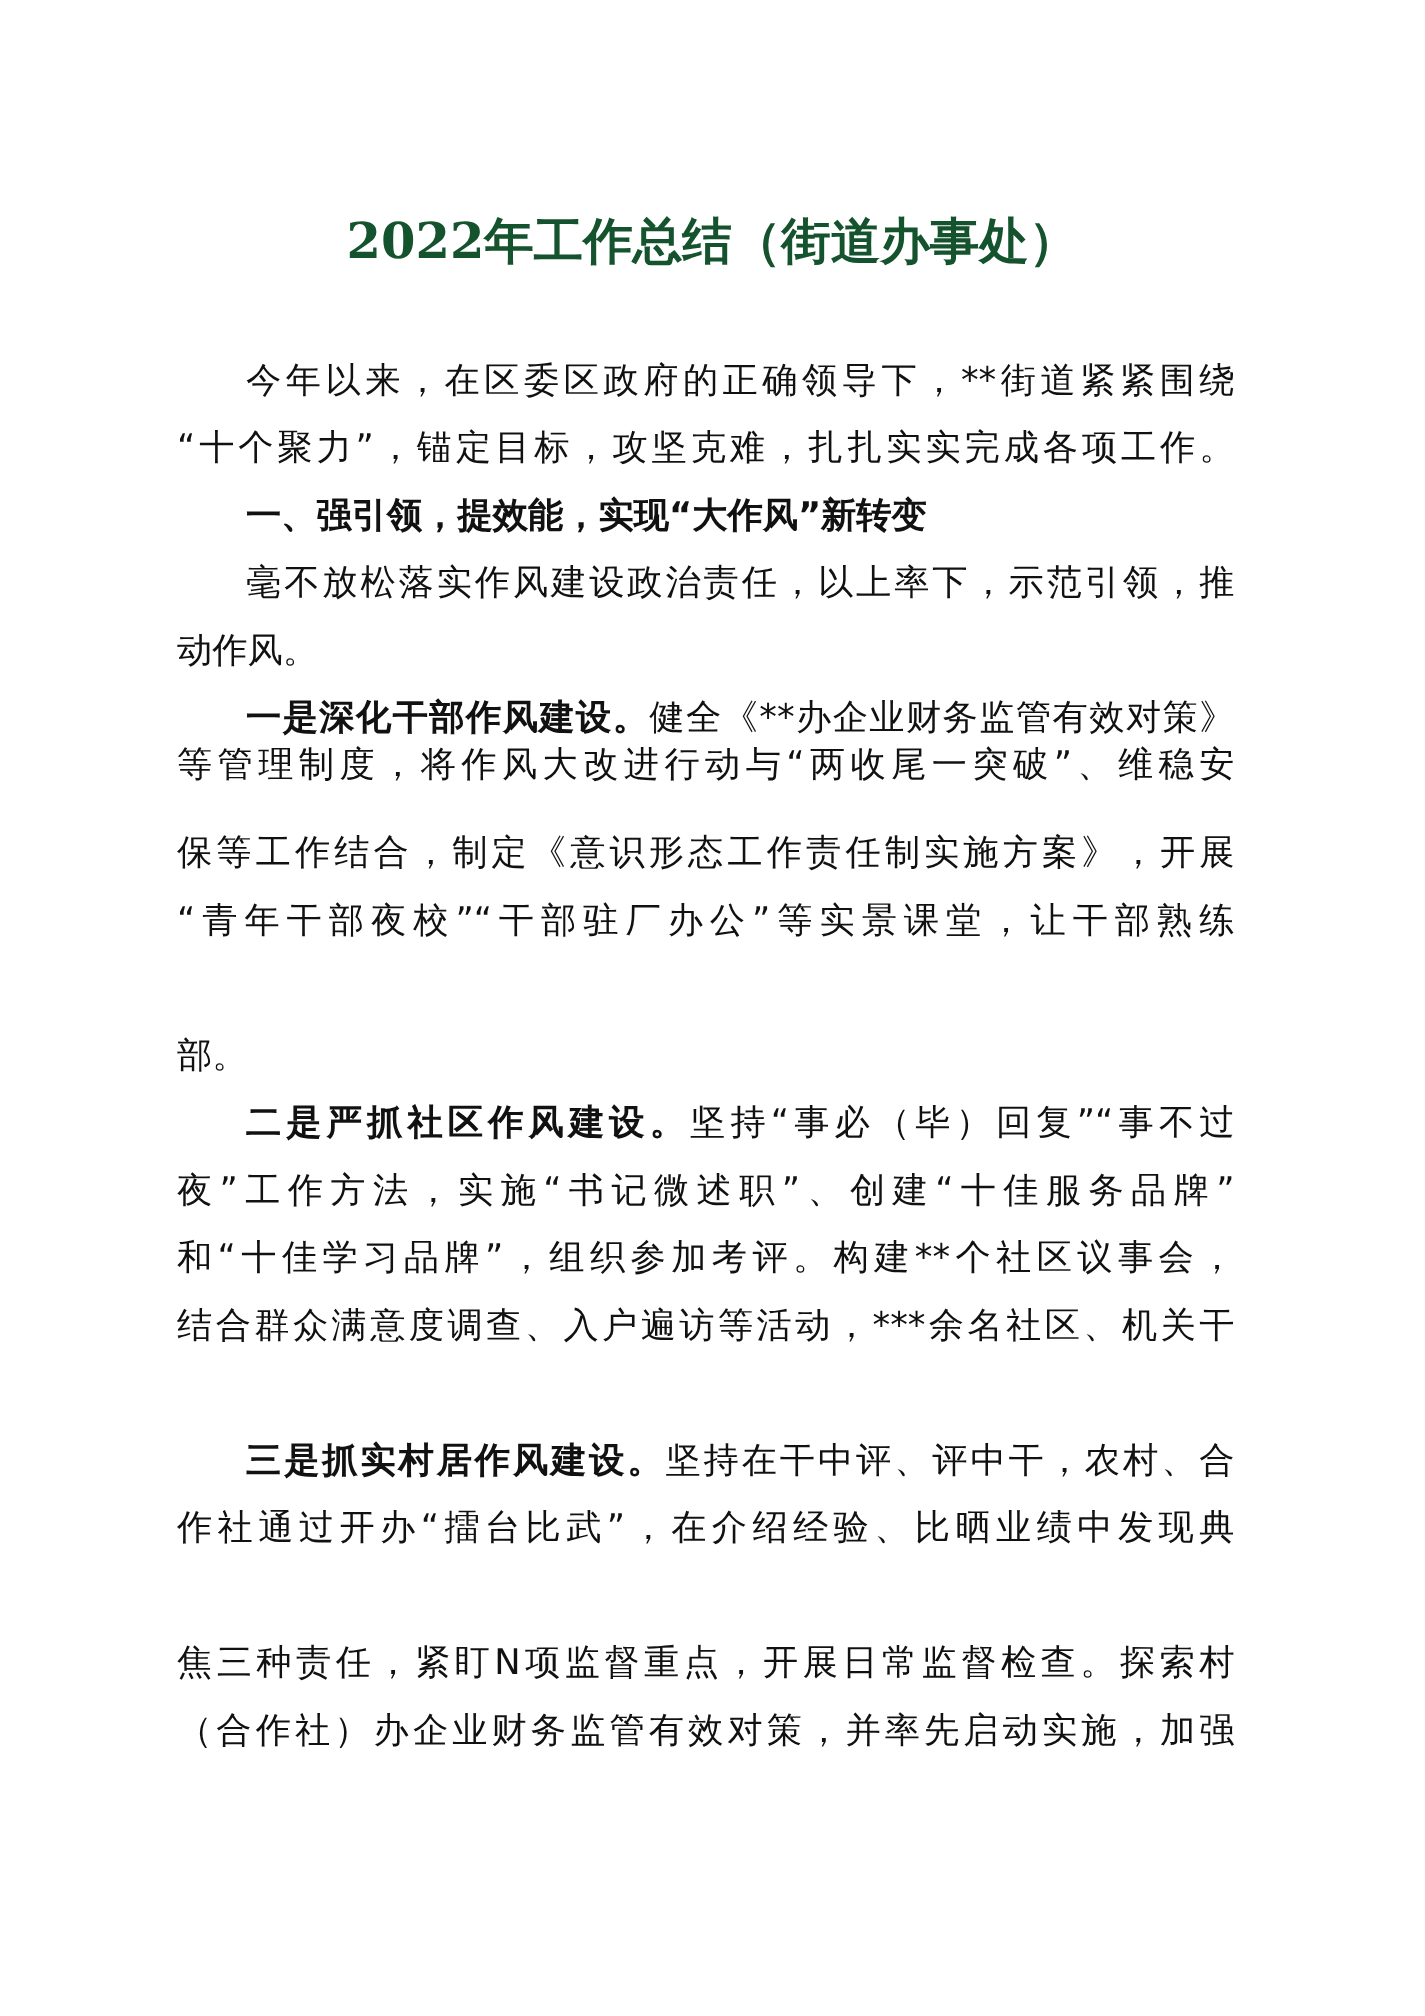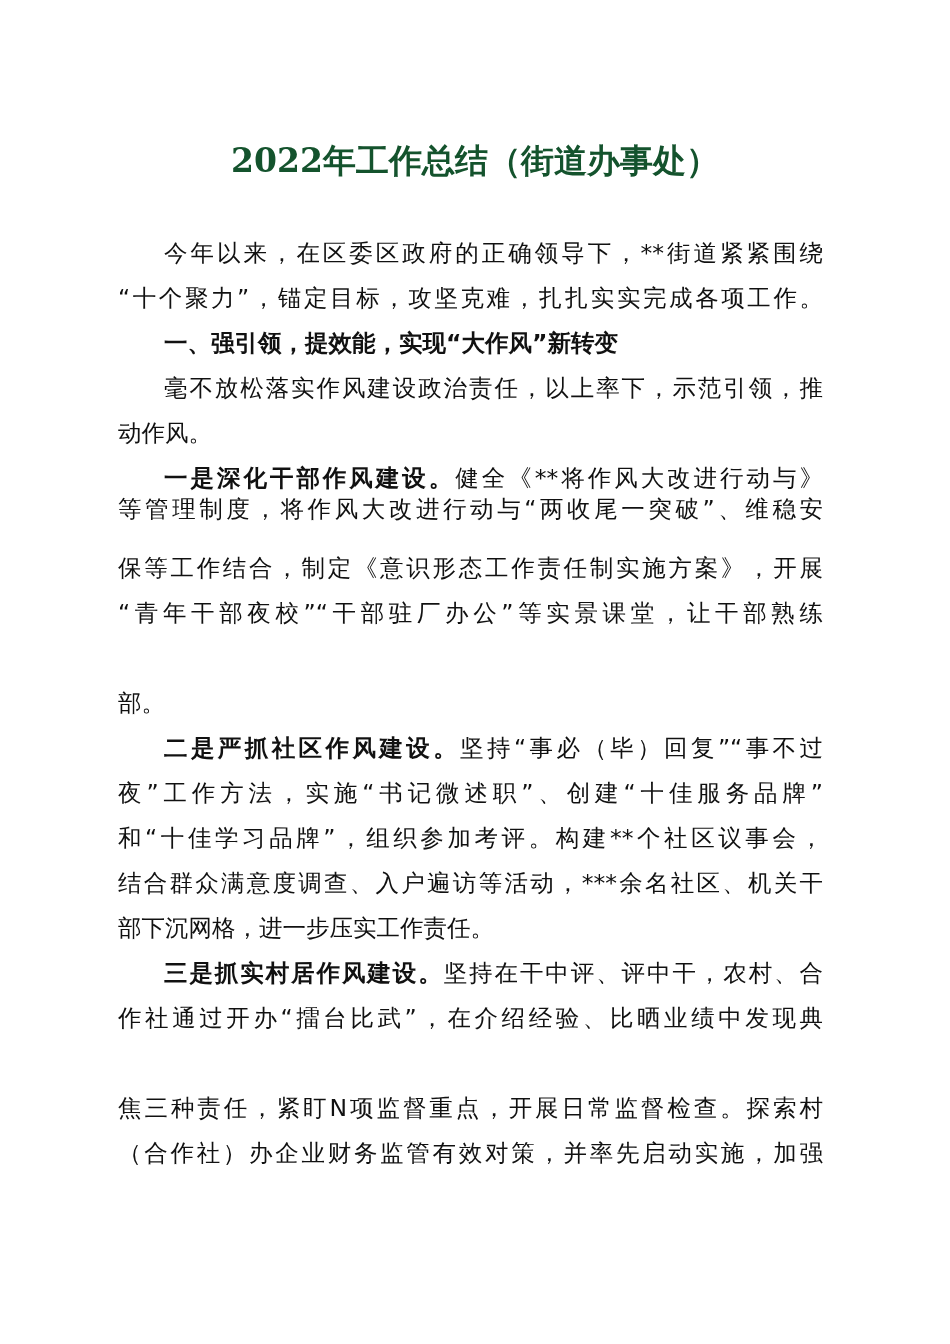--- a/index.html
+++ b/index.html
@@ -32,34 +32,33 @@
 
   <div class="line" style="top:281px;">“十个聚力”，锚定目标，攻坚克难，扎扎实实完成各项工作。</div>
   <div class="line indent" style="top:236px;">今年以来，在区委区政府的正确领导下，**街道紧紧围绕</div>
 
   <div class="line indent last heading" style="top:326px;">一、强引领，提效能，实现“大作风”新转变</div>
 
   <div class="line indent" style="top:371px;">毫不放松落实作风建设政治责任，以上率下，示范引领，推</div>
   <div class="line last" style="top:416px;">动作风。</div>
 
   <div class="line indent" style="top:461px;">
-    <span class="lead">一是深化干部作风建设。</span><span>健全《**将作风大改进行动与》</span>
+    <span class="lead">一是深化干部作风建设。</span><span>健全《**办企业财务监管有效对策》</span>
   </div>
   <div class="line" style="top:492px;">等管理制度，将作风大改进行动与“两收尾一突破”、维稳安</div>
   <div class="line" style="top:551px;">保等工作结合，制定《意识形态工作责任制实施方案》，开展</div>
   <div class="line" style="top:596px;">“青年干部夜校”“干部驻厂办公”等实景课堂，让干部熟练</div>
   <div class="line last" style="top:686px;">部。</div>
 
   <div class="line indent" style="top:731px;">
     <span class="lead">二是严抓社区作风建设。</span><span>坚持“事必（毕）回复”“事不过</span>
   </div>
   <div class="line" style="top:776px;">夜”工作方法，实施“书记微述职”、创建“十佳服务品牌”</div>
   <div class="line" style="top:821px;">和“十佳学习品牌”，组织参加考评。构建**个社区议事会，</div>
   <div class="line" style="top:866px;">结合群众满意度调查、入户遍访等活动，***余名社区、机关干</div>
-  <div class="line last" style="top:911px;">部下沉网格，进一步压实工作责任。</div>
 
   <div class="line indent" style="top:956px;">
     <span class="lead">三是抓实村居作风建设。</span><span>坚持在干中评、评中干，农村、合</span>
   </div>
   <div class="line" style="top:1001px;">作社通过开办“擂台比武”，在介绍经验、比晒业绩中发现典</div>
   <div class="line" style="top:1091px;">焦三种责任，紧盯N项监督重点，开展日常监督检查。探索村</div>
   <div class="line" style="top:1136px;">（合作社）办企业财务监管有效对策，并率先启动实施，加强</div>
 
 </div>
 

